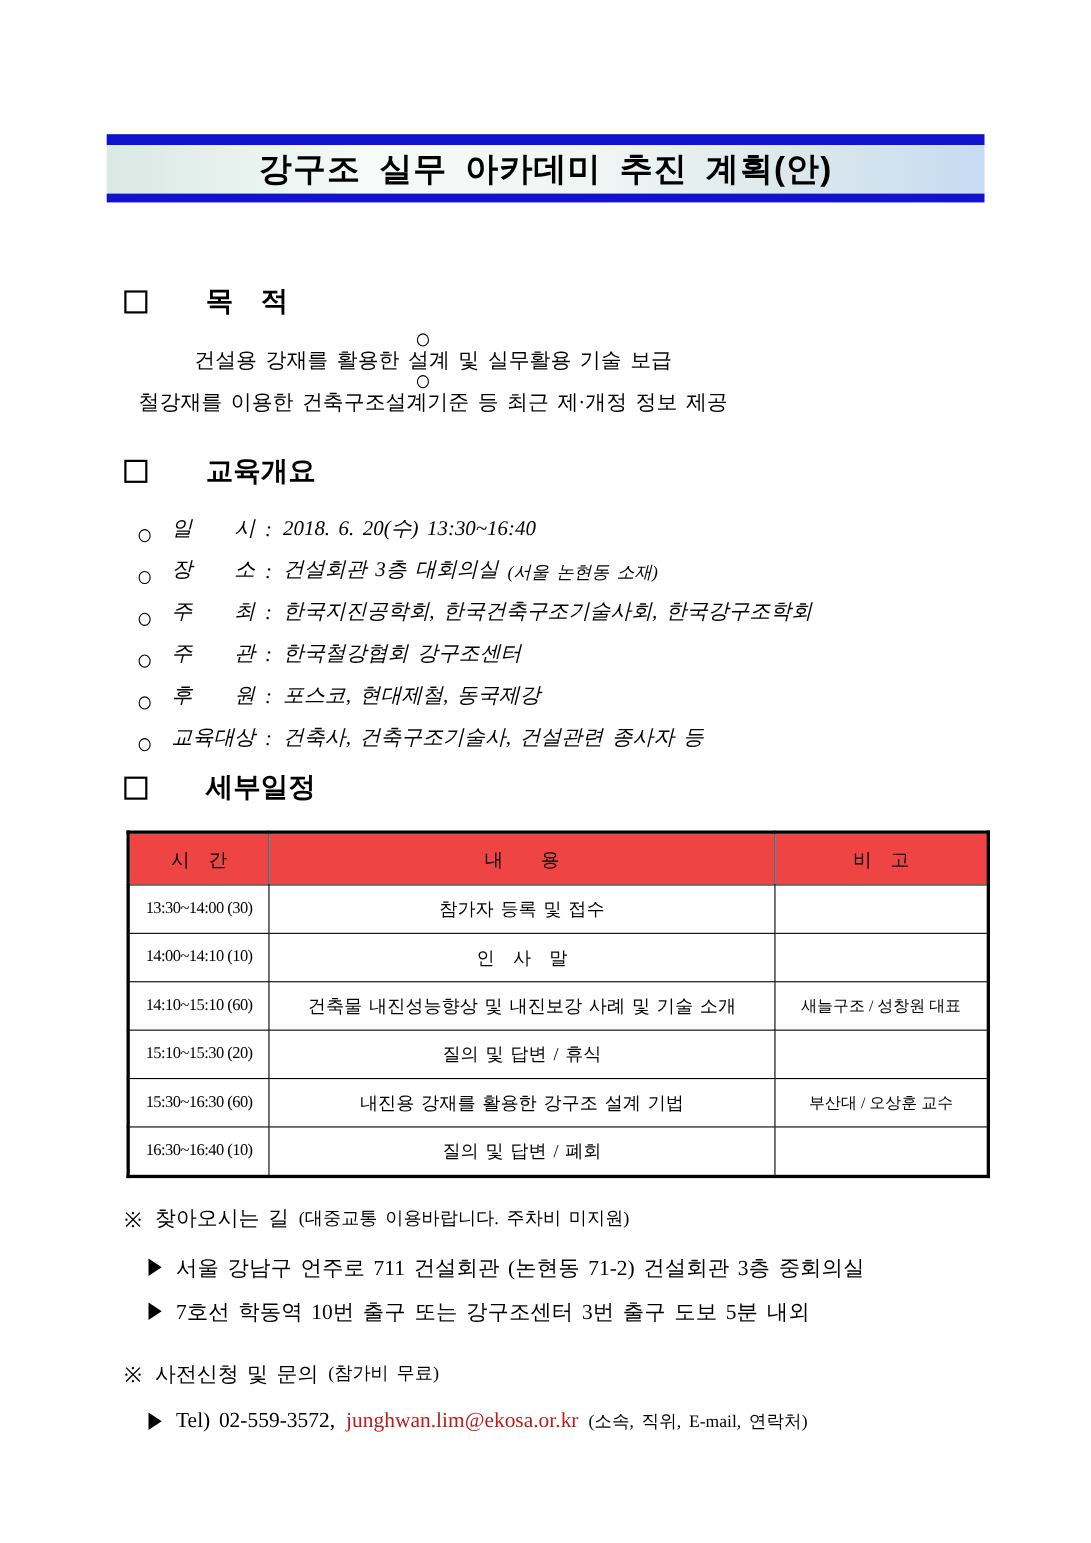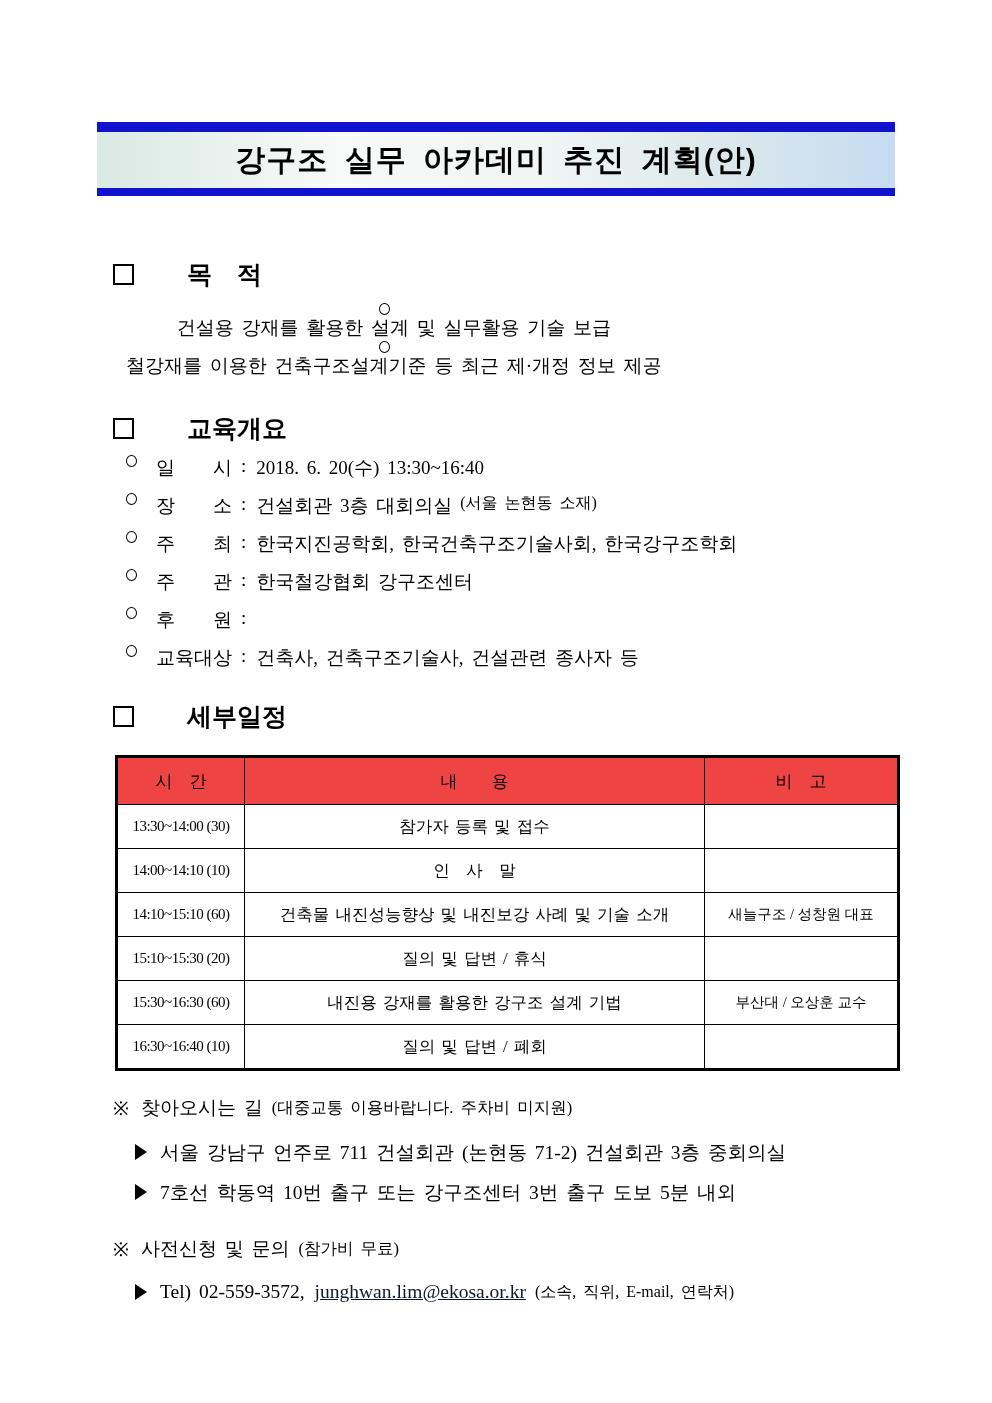--- a/index.html
+++ b/index.html
@@ -10,21 +10,21 @@
     font-family:"Liberation Serif","DejaVu Serif",serif;
     color:#000;
     overflow:hidden;
   }
 
   
   .banner { position:absolute; left:97px; top:122px; width:798px; }
   .banner .bar { height:10px; background:#1112cd; }
   .banner .bar.bottom { height:8px; }
   .banner-body {
-    height:56px;
+    height:44px;
     background:linear-gradient(90deg,#d9e9e4 0%,#f6faf8 30%,#f0f6f4 55%,#dce8ec 78%,#c6dbf1 100%);
     display:flex; align-items:center; justify-content:center;
   }
   .banner-title {
     font-family:"Liberation Sans","DejaVu Sans",sans-serif;
     font-weight:bold; font-size:30px; letter-spacing:1px; word-spacing:7px;
   }
 
   
   .sec-head {
@@ -41,21 +41,21 @@
   
   .dot {
     display:inline-block; width:9px; height:10px;
     border:1.5px solid #000; border-radius:50%;
     margin-right:19px; flex:0 0 auto;
   }
   .bullet-list { position:absolute; left:126px; top:303px; }
   .bullet-item { display:flex; align-items:center; height:38px; font-size:19px; word-spacing:3px;flex-direction:column; }
 
   .ov-list { position:absolute; left:126px; top:455px; }
-  .ov-item { display:flex; align-items:flex-start; height:38px; font-size:19px; word-spacing:3px; }
+  .ov-item { display:flex; align-items:flex-end; height:38px; font-size:19px; word-spacing:3px;font-style:italic; }
   .ov-label { flex:0 0 auto; }
   .ov-colon { margin:0 10px 0 9px; }
   .ov-note { font-size:16px; margin-left:8px; }
 
   
   .sched-table {
     position:absolute; left:115px; top:755px; width:782px;
     border-collapse:collapse; table-layout:fixed;
     border:3px solid #000;
   }
@@ -81,21 +81,21 @@
 
   .arrow-lines { position:absolute; left:135px; }
   .arrow-line { display:flex; align-items:center; height:40px; font-size:19.5px; word-spacing:3px; }
   .tri {
     display:inline-block; width:0; height:0;
     border-left:12px solid #000;
     border-top:8px solid transparent;
     border-bottom:8px solid transparent;
     margin-right:13px; flex:0 0 auto;
   }
-  .email-link { color:#0f172a; text-decoration:underline; cursor:pointer; }
+  .email-link { color:#b91c1c; cursor:pointer; }
   .tel-note { font-size:16px; margin-left:9px; }
 </style>
 </head>
 <body>
 
 <div class="page">
 
   <div class="banner">
     <div class="bar top"></div>
     <div class="banner-body">
@@ -146,20 +146,21 @@
     <div class="ov-item">
       <span class="dot"></span>
       <span class="ov-label">주　　관</span>
       <span class="ov-colon">:</span>
       <span class="ov-value">한국철강협회 강구조센터</span>
     </div>
     <div class="ov-item">
       <span class="dot"></span>
       <span class="ov-label">후　　원</span>
       <span class="ov-colon">:</span>
+      <span class="ov-value">포스코, 현대제철, 동국제강</span>
     </div>
     <div class="ov-item">
       <span class="dot"></span>
       <span class="ov-label">교육대상</span>
       <span class="ov-colon">:</span>
       <span class="ov-value">건축사, 건축구조기술사, 건설관련 종사자 등</span>
     </div>
   </div>
 
   <div class="sec-head" style="top:700px;">

